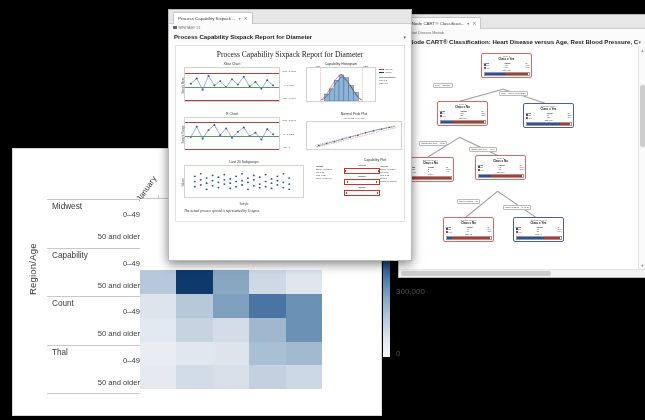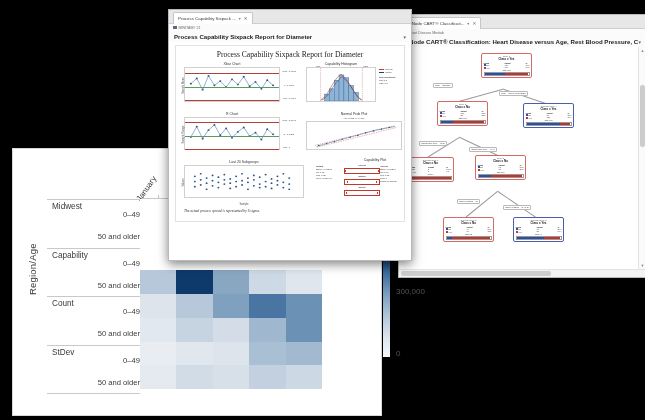--- a/index.html
+++ b/index.html
@@ -103,21 +103,21 @@
           <div class="hm-region">Capability</div>
           <div class="hm-sub a">0–49</div>
           <div class="hm-sub b">50 and older</div>
         </div>
         <div class="hm-rowgroup">
           <div class="hm-region">Count</div>
           <div class="hm-sub a">0–49</div>
           <div class="hm-sub b">50 and older</div>
         </div>
         <div class="hm-rowgroup">
-          <div class="hm-region">StDev</div>
+          <div class="hm-region">Thal</div>
           <div class="hm-sub a">0–49</div>
           <div class="hm-sub b">50 and older</div>
         </div>
       </div>
 
       <div class="hm-topaxis">
         <div class="hm-tick" style="left:18px"></div>
       </div>
       <div class="hm-xlabel" style="left:129px;top:45px;">January</div>
 

